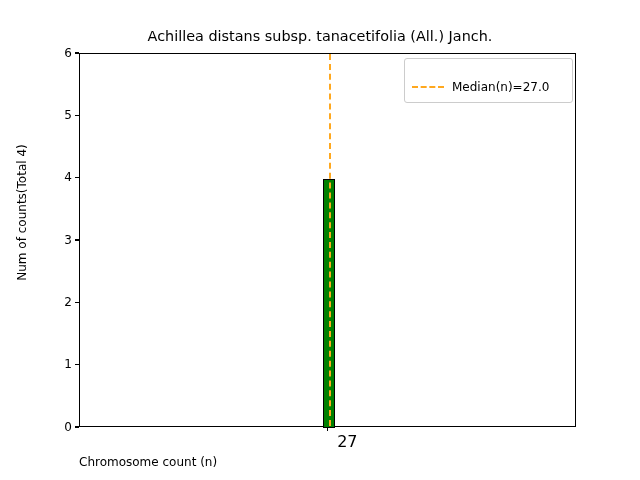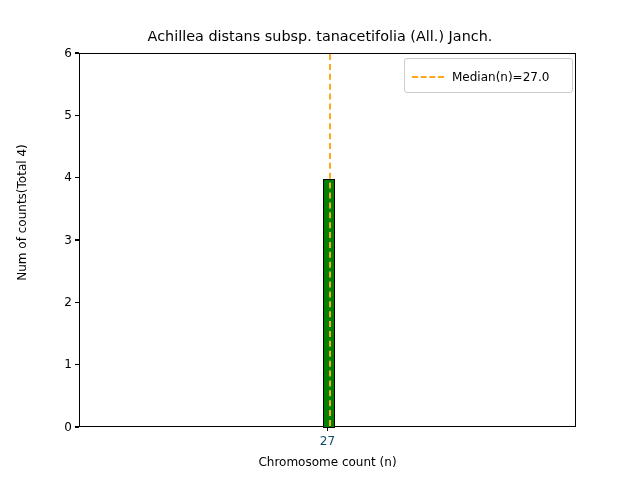--- a/index.html
+++ b/index.html
@@ -118,32 +118,31 @@
     top: 0px;
     width: 1.2px;
     height: 3.8px;
     background: #000000;
   }
   .x-tick .x-tick-label {
     position: absolute;
     left: -30px;
     top: 7px;
     width: 60px;
-    text-align: center;
-    font-size: 12px;
+    text-align: right;
+    font-size: 16px;
     line-height: 15px;
-    color: #0c4a6e;
+    color: #000000;
   }
 
   #x-axis-label {
     position: absolute;
     left: 79px;
     top: 455px;
     width: 497px;
-    text-align: center;
     font-size: 12px;
     line-height: 15px;
     color: #000000;
   }
 
   
   .bar {
     position: absolute;
     box-sizing: border-box;
     border: 1.1px solid #000000;
@@ -162,21 +161,21 @@
   
   #legend {
     position: absolute;
     left: 404px;
     top: 58px;
     width: 169px;
     box-sizing: border-box;
     border: 0.9px solid #cccccc;
     border-radius: 3px;
     background: rgba(255,255,255,0.9);
-    padding: 9px 7px 6px 7px;
+    padding: 19px 7px 6px 7px;
   }
   .legend-row {
     display: flex;
     align-items: center;
     height: 18px;
   }
   .legend-swatch {
     width: 32px;
     height: 0;
     flex: 0 0 32px;

